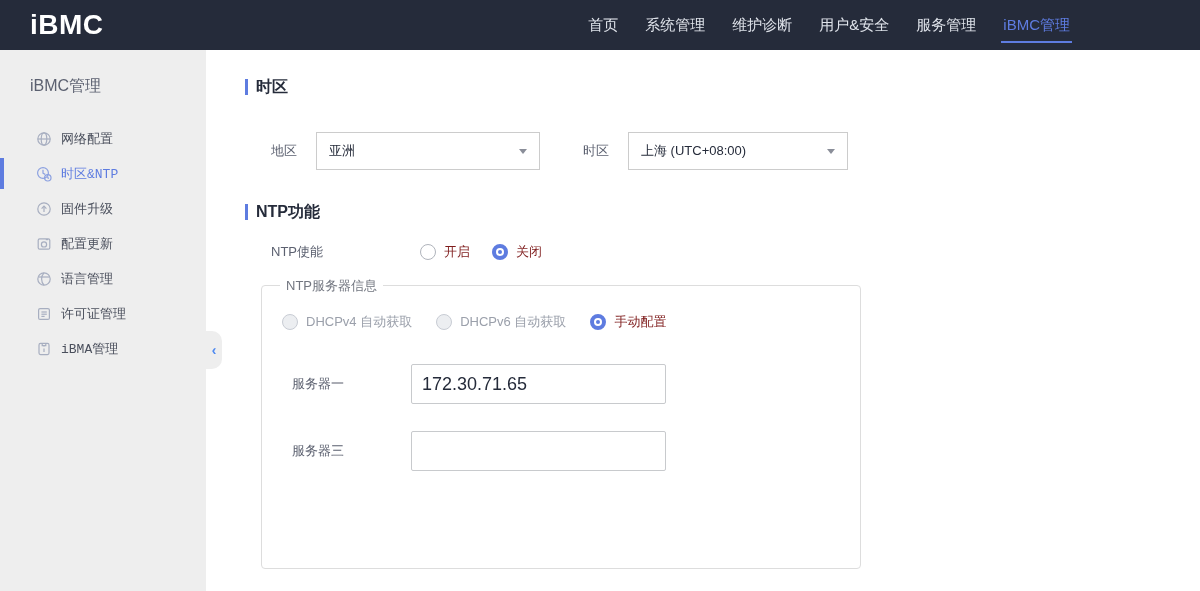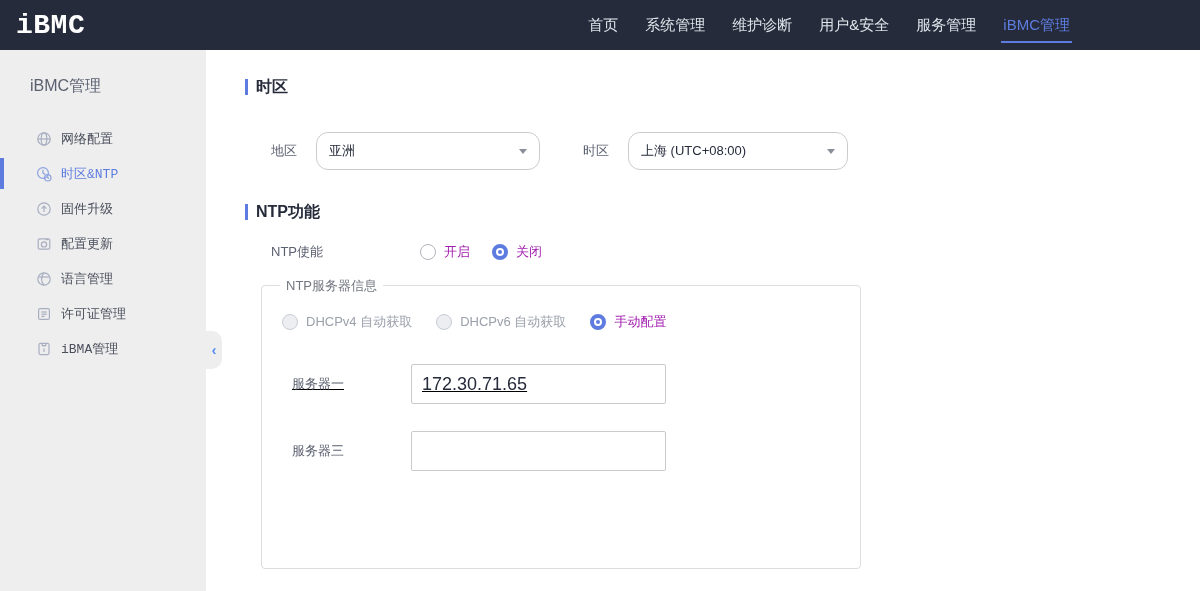--- a/index.html
+++ b/index.html
@@ -1,21 +1,21 @@
 <!DOCTYPE html>
 <html><head>
 <meta charset="utf-8">
 <style>
   * { margin:0; padding:0; box-sizing:border-box; }
   html,body { width:1200px; height:591px; overflow:hidden; background:#fff;
               font-family:"Liberation Sans","DejaVu Sans",sans-serif; }
 
   
   .topbar { height:50px; background:#252b3a; display:flex; align-items:center; }
-  .logo { margin-left:16px; font-size:28px; font-weight:bold; color:#ffffff; letter-spacing:.5px;font-family:Liberation Mono, monospace; }
+  .logo { margin-left:30px; font-size:28px; font-weight:bold; color:#ffffff; letter-spacing:.5px; }
   .nav { margin-left:auto; margin-right:128px; display:flex; gap:23px; height:100%; }
   .nav-item { display:flex; align-items:center; color:#dfe3ea; font-size:15px;
               position:relative; cursor:pointer; padding:0 2px; white-space:nowrap; }
   .nav-item.active { color:#5e7ce0; }
   .nav-item.active::after { content:""; position:absolute; left:0; right:0; bottom:7px;
                             height:2px; background:#5e7ce0; }
 
   
   .shell { display:flex; height:541px; position:relative; }
 
@@ -42,50 +42,50 @@
   
   .main { flex:1; background:#fff; padding:28px 0 0 39px; }
   .section-header { display:flex; align-items:center; gap:8px; height:18px; }
   .section-bar { width:3px; height:16px; background:#5e7ce0; flex-shrink:0; }
   .section-title { font-size:16px; font-weight:bold; color:#252b3a; }
 
   .tz-row { display:flex; align-items:center; margin-top:36px; height:38px; }
   .form-label { font-size:13px; color:#5c6170; flex-shrink:0; }
   .label-region { width:45px; margin-left:26px; }
   .label-tz { width:45px; margin-left:43px; }
-  .select { width:224px; height:38px; border:1px solid #cccccc; border-radius:12px;
+  .select { width:224px; height:38px; border:1px solid #cccccc; border-radius:0;
             background:#fff; display:flex; align-items:center; justify-content:space-between;
             padding:0 12px; cursor:pointer; }
   .select.tz { width:220px; }
   .select .val { font-size:13px; color:#252b3a; }
   .caret { width:0; height:0; border-left:4.5px solid transparent;
            border-right:4.5px solid transparent; border-top:5.5px solid #8a8e99; }
 
   .ntp-header { margin-top:33px; }
   .enable-row { display:flex; align-items:center; margin-top:22px; height:18px; }
   .enable-label { width:149px; margin-left:26px; }
 
   .radio-group { display:flex; align-items:center; gap:22px; }
   .radio-item { display:flex; align-items:center; gap:8px; font-size:13px;
-                color:#a21caf; cursor:pointer; white-space:nowrap; }
+                color:#7f1d1d; cursor:pointer; white-space:nowrap; }
   .radio { width:16px; height:16px; border-radius:50%; border:1px solid #b0b4bc;
            background:#fff; position:relative; flex-shrink:0; }
   .radio.checked { border:4px solid #5e7ce0; }
   .radio.checked::after { content:""; position:absolute; left:2px; top:2px;
                           width:4px; height:4px; border-radius:50%; background:#5e7ce0; }
   .radio.disabled { background:#eceef1; border-color:#c8ccd4; }
   .radio-item.disabled { color:#9ba0ab; }
 
   .fieldset { position:relative; margin-top:24px; margin-left:16px; width:600px; height:284px;
               border:1px solid #dddddd; border-radius:4px; padding-left:20px; }
   .legend { position:absolute; top:-9px; left:18px; background:#ffffff; padding:0 6px;
             font-size:13px; color:#71757f; }
   .mode-row { display:flex; align-items:center; gap:24px; margin-top:28px; height:16px; }
   .server-row { display:flex; align-items:center; margin-top:27px; height:40px; }
-  .server-row.first { margin-top:34px;text-decoration:underline; }
+  .server-row.first { margin-top:34px; }
   .server-label { width:119px; margin-left:10px; font-size:13px; color:#5c6170; flex-shrink:0; }
   .server-input { width:255px; height:40px; border:1px solid #c8cacd; border-radius:2px;
                   padding:0 10px; font-size:18px; color:#252b3a; outline:none;
                   font-family:"Liberation Sans","DejaVu Sans",sans-serif; background:#fff; }
 </style>
 </head>
 <body>
 
 <div class="topbar">
   <div class="logo">iBMC</div>

